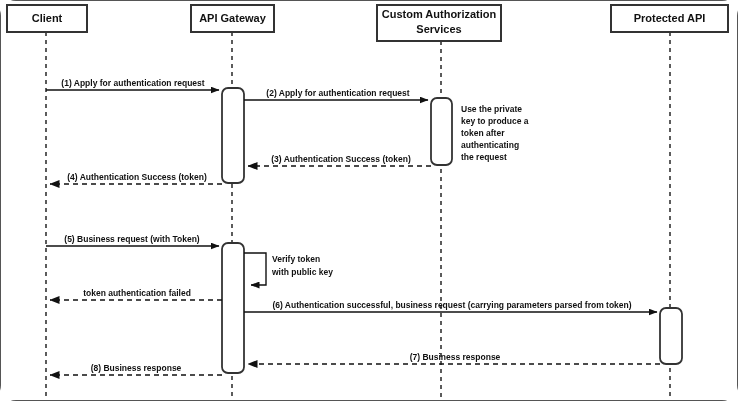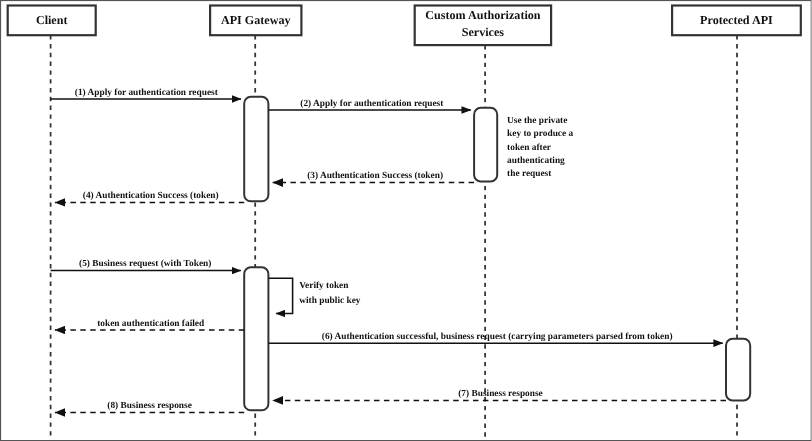--- a/index.html
+++ b/index.html
@@ -5,22 +5,23 @@
   html, body {
     margin: 0;
     padding: 0;
     background: #ffffff;
   }
   #diagram-root {
     position: relative;
     width: 738px;
     height: 401px;
     background: #ffffff;
-    font-family: Liberation Serif, serif;
+    font-family: Liberation Sans, sans-serif;
     overflow: hidden;
+    border-radius: 16px;
   }
   #diagram-root svg {
     display: block;
   }
   .lifeline-title {
     font-size: 11px;
     font-weight: bold;
     fill: #111111;
     text-anchor: middle;
     dominant-baseline: middle;

